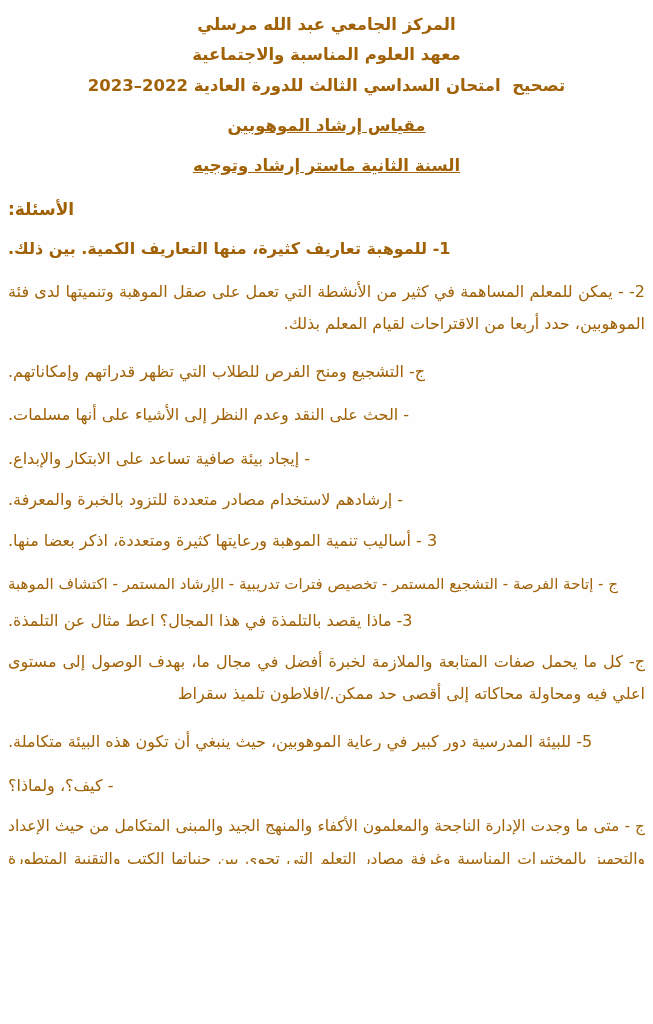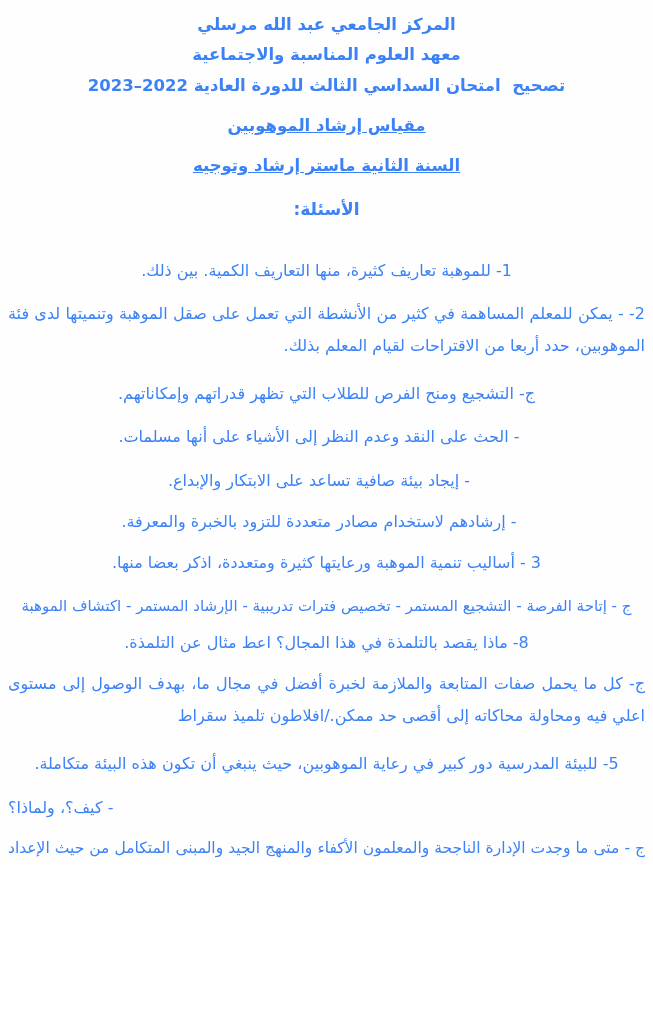--- a/index.html
+++ b/index.html
@@ -6,48 +6,48 @@
     margin: 0;
     padding: 0;
     background: #ffffff;
   }
   .page {
     position: relative;
     width: 653px;
     height: 864px;
     box-sizing: border-box;
     background: #fefefe;
-    color: #3b82f6;
+    color: #a16207;
     direction: rtl;
     font-family: "DejaVu Sans", sans-serif;
     padding: 10px 8px 0 8px;
     overflow: hidden;
   }
   p {
     margin: 0;
     font-size: 16px;
     line-height: 32px;
-    text-align: center;
+    text-align: left;
   }
   .doc-header p {
     font-size: 16.5px;
     line-height: 30px;
     white-space: pre-wrap;
   }
   .c { text-align: center; }
   .b { font-weight: bold; }
   .mt-title   { margin-top: 1px; }
   .mt-std     { margin-top: 10px; text-decoration: underline; }
   .mt-heading { margin-top: 12px; font-size: 17px; }
   .mt-5  { margin-top: 5px; }
   .mt-8  { margin-top: 8px; }
   .mt-9  { margin-top: 9px; }
   .mt-11 { margin-top: 11px; }
   .mt-12 { margin-top: 12px; }
-  .mt-14 { margin-top: 30px; }
+  .mt-14 { margin-top: 8px; font-weight: bold; }
   .mt-16 { margin-top: 16px; }
   .just {
     text-align: justify;
     text-align-last: right;
   }
   .indent { padding-right: 15px; }
   .nowrap {
     white-space: nowrap;
     font-size: 15px;
     letter-spacing: -0.1px;
@@ -77,20 +77,20 @@
 
   <p class="just mt-11">2- - يمكن للمعلم المساهمة في كثير من الأنشطة التي تعمل على صقل الموهبة وتنميتها لدى فئة الموهوبين، حدد أربعا من  الاقتراحات  لقيام المعلم بذلك.</p>
   <p class="mt-16">ج- التشجيع ومنح الفرص للطلاب التي تظهر قدراتهم وإمكاناتهم.</p>
   <p class="indent mt-11">- الحث على النقد وعدم النظر إلى الأشياء على أنها مسلمات.</p>
   <p class="indent mt-12">- إيجاد بيئة صافية تساعد على الابتكار والإبداع.</p>
   <p class="indent mt-9">- إرشادهم لاستخدام مصادر متعددة للتزود بالخبرة والمعرفة.</p>
 
   <p class="mt-9">3 - أساليب تنمية الموهبة ورعايتها كثيرة ومتعددة، اذكر بعضا منها.</p>
   <p class="nowrap mt-11">ج - إتاحة الفرصة - التشجيع المستمر - تخصيص فترات تدريبية - الإرشاد المستمر - اكتشاف الموهبة</p>
 
-  <p class="mt-5">8- ماذا يقصد بالتلمذة في هذا المجال؟ اعط مثال عن التلمذة.</p>
+  <p class="mt-5">3- ماذا يقصد بالتلمذة في هذا المجال؟ اعط مثال عن التلمذة.</p>
   <p class="just mt-9">ج- كل ما يحمل صفات المتابعة والملازمة لخبرة أفضل في مجال ما، بهدف الوصول إلى مستوى اعلي فيه ومحاولة محاكاته إلى أقصى حد ممكن./افلاطون تلميذ سقراط</p>
 
   <p class="mt-16">5- للبيئة المدرسية دور كبير في رعاية الموهوبين، حيث ينبغي أن تكون هذه البيئة متكاملة.</p>
   <p class="sub-center mt-12">- كيف؟، ولماذا؟</p>
   <p class="just a5 mt-8">ج - متى ما وجدت الإدارة الناجحة والمعلمون الأكفاء والمنهج الجيد والمبنى المتكامل من حيث الإعداد والتجهيز بالمختبرات المناسبة وغرفة مصادر التعلم التي تحوي بين جنباتها الكتب والتقنية المتطورة مثل: برامج الحاسوب وشبكة المعلومات الانترنت التي تفي باحتياج الطلاب المتميزين والموهوبين والمسرح الذي يمكن من خلاله إبراز مواهبهم في جميع الميادين والملاعب الرياضية فان ذلك سيسهم  ولا شك في رفع مستوى الطلبة المبدعين والموهوبين.</p>
 
 </div>
 
 </body></html>

